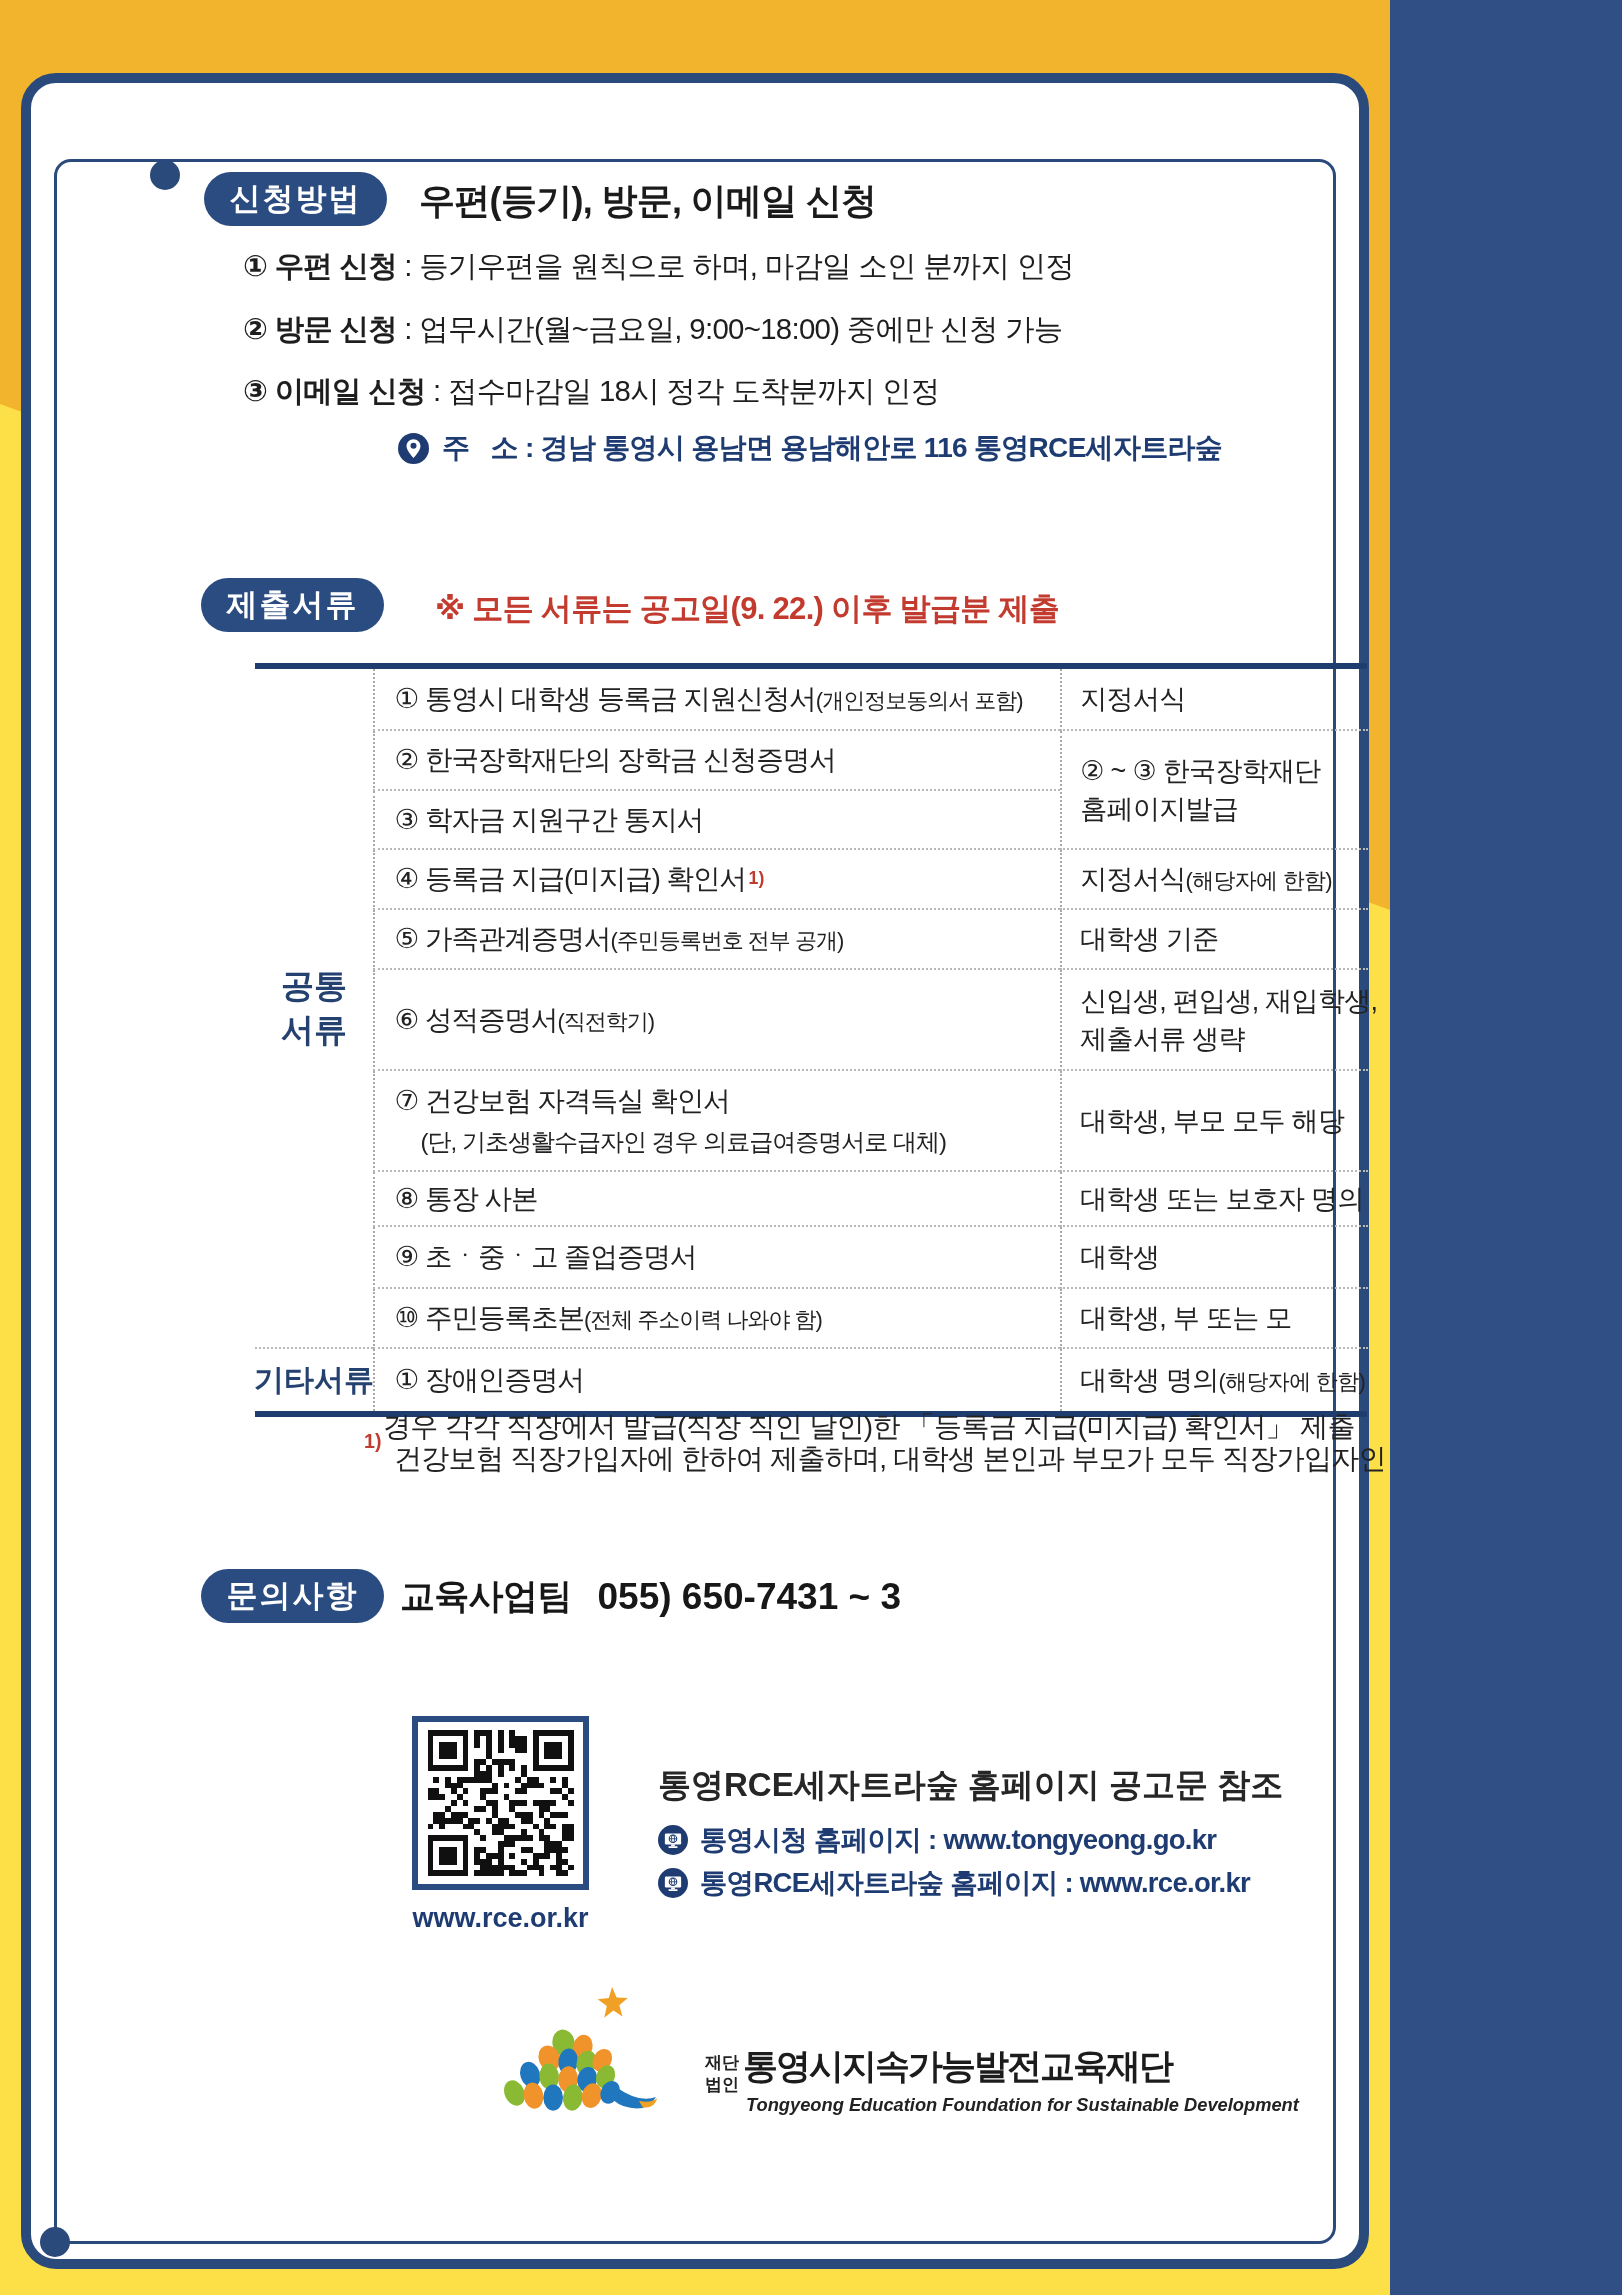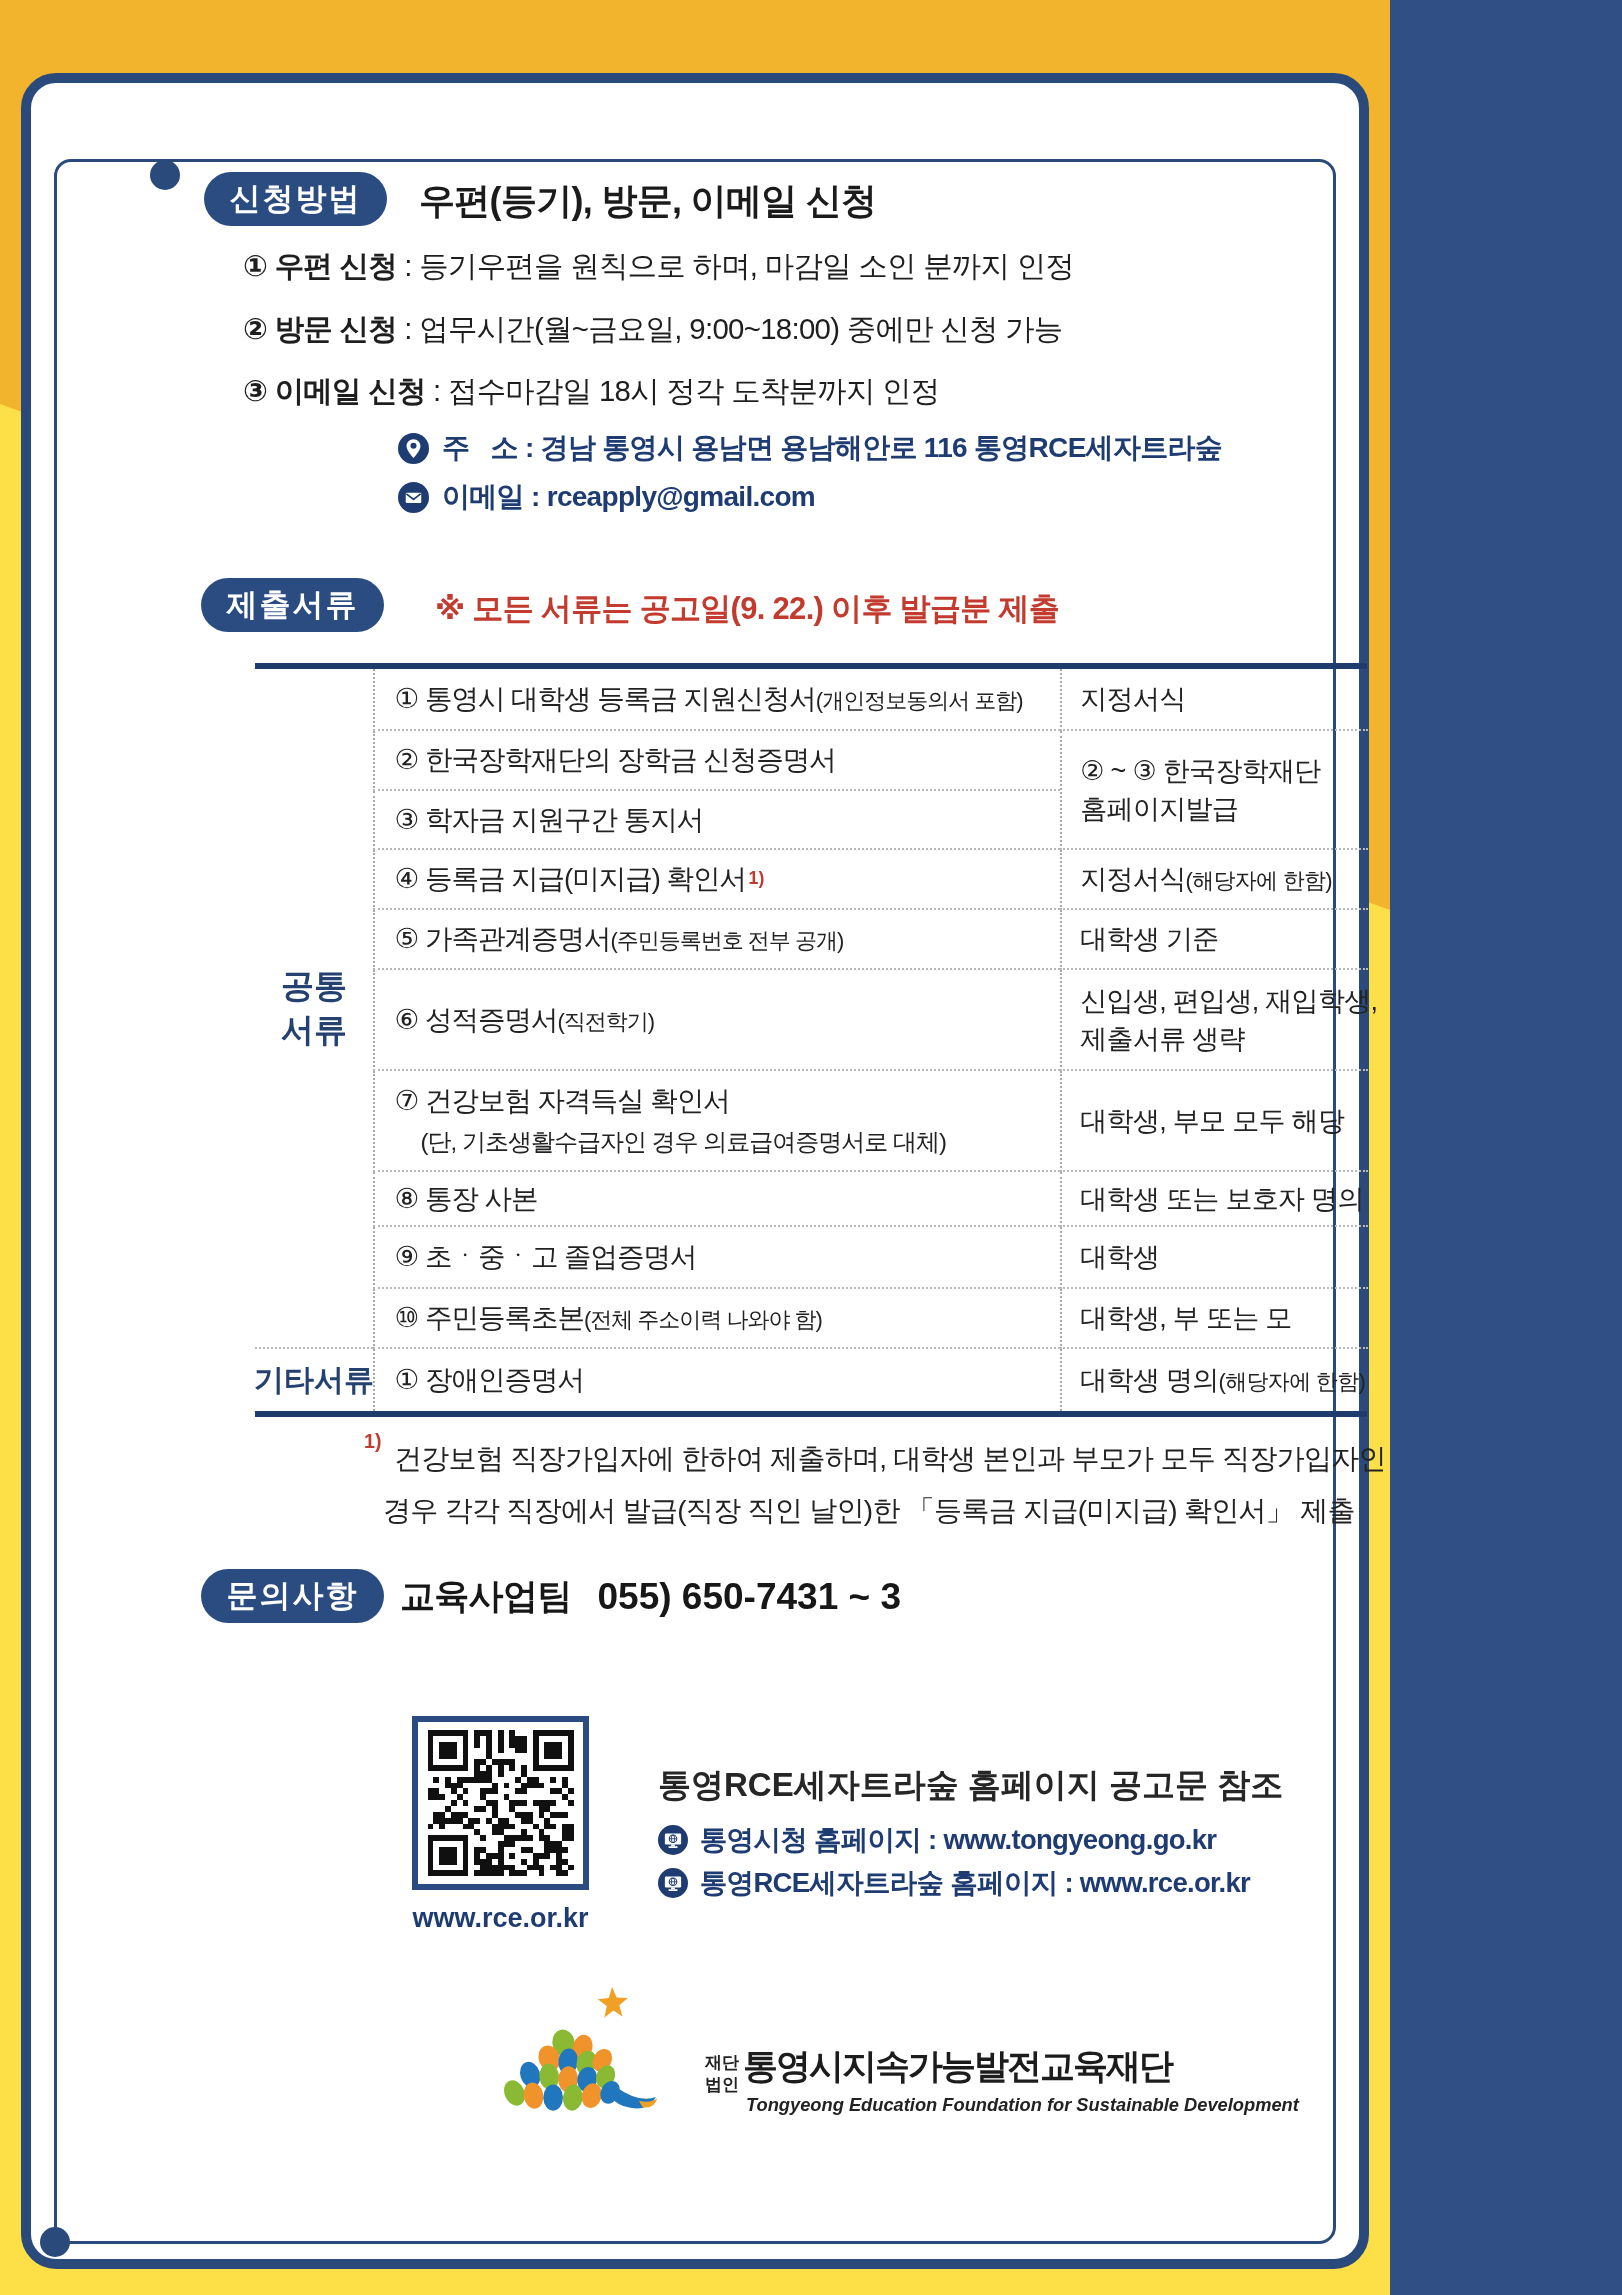--- a/index.html
+++ b/index.html
@@ -49,21 +49,21 @@
   .d-sub{font-size:22px;color:#222;font-weight:500;letter-spacing:-1px;}
   .d-sup{font-size:17.7px;color:#c23b2e;font-weight:700;vertical-align:super;margin-left:2.6px;}
   .d-line2{font-size:24px;color:#222;font-weight:500;letter-spacing:-1px;padding-left:26px;margin-top:6.5px;white-space:nowrap;}
   .c-main{font-size:27px;color:#222;font-weight:500;letter-spacing:-0.7px;white-space:nowrap;}
   .c-sub{font-size:22px;}
   .c-two{line-height:38px;}
 
   .footnote-sup{left:364px;top:1430px;font-size:19.6px;color:#c23b2e;font-weight:700;}
   .fn-line{font-size:28px;color:#222;letter-spacing:-0.7px;white-space:nowrap;}
   .fn-1{left:394px;top:1440px;}
-  .fn-2{left:383px;top:1492px;}
+  .fn-2{left:383px;top:1408px;}
 
   .contact-text{left:400px;top:1573px;display:flex;gap:26px;align-items:center;}
   .contact-team{font-size:35px;font-weight:700;color:#171717;letter-spacing:-0.7px;}
   .contact-phone{font-size:37px;font-weight:700;color:#171717;}
 
   .qr-box{left:412px;top:1716px;width:177px;height:174px;border:6.5px solid #2b4c80;background:#fff;box-sizing:border-box;padding:7.9px;}
   .qr-box svg{width:100%;height:100%;display:block;}
   .qr-caption{left:412px;top:1903px;width:177px;text-align:center;font-size:27px;font-weight:600;color:#1e3c72;}
 
   .info-line{left:658px;font-size:33px;font-weight:600;color:#262626;letter-spacing:0;white-space:nowrap;}
@@ -106,30 +106,20 @@
   </div>
 
   <div class="abs addr-line al-1">
     <span class="round-ico">
       <svg viewBox="0 0 48 48">
           <circle cx="24" cy="24" r="24" fill="#1e3c72"></circle>
           <path fill="#fff" d="M24 9.5c-6 0-10.8 4.7-10.8 10.5C13.2 27.8 24 38.5 24 38.5s10.8-10.7 10.8-18.5C34.8 14.2 30 9.5 24 9.5zm0 15a4.7 4.7 0 1 1 0-9.4 4.7 4.7 0 0 1 0 9.4z"></path>
         </svg>
     </span>
     <span class="addr-text">주   소 : 경남 통영시 용남면 용남해안로 116 통영RCE세자트라숲</span>
-  </div>
-  <div class="abs addr-line al-2">
-    <span class="round-ico">
-      <svg viewBox="0 0 48 48">
-          <circle cx="24" cy="24" r="24" fill="#1e3c72"></circle>
-          <rect x="12" y="16.5" width="24" height="16" rx="2" fill="#fff"></rect>
-          <path d="M13 18.5l11 8.5 11-8.5" fill="none" stroke="#1e3c72" stroke-width="2.6"></path>
-        </svg>
-    </span>
-    <span class="addr-text">이메일 : rceapply@gmail.com</span>
   </div>
 
   <div class="abs pill pill-submit">
     <span>제출서류</span>
   </div>
   <div class="abs submit-note">※ 모든 서류는 공고일(9. 22.) 이후 발급분 제출</div>
 
   <div class="abs doc-table">
     <div class="cell c-label c-label-common rb" style="grid-area:1/1/11/2;">
       <span>공통</span>

